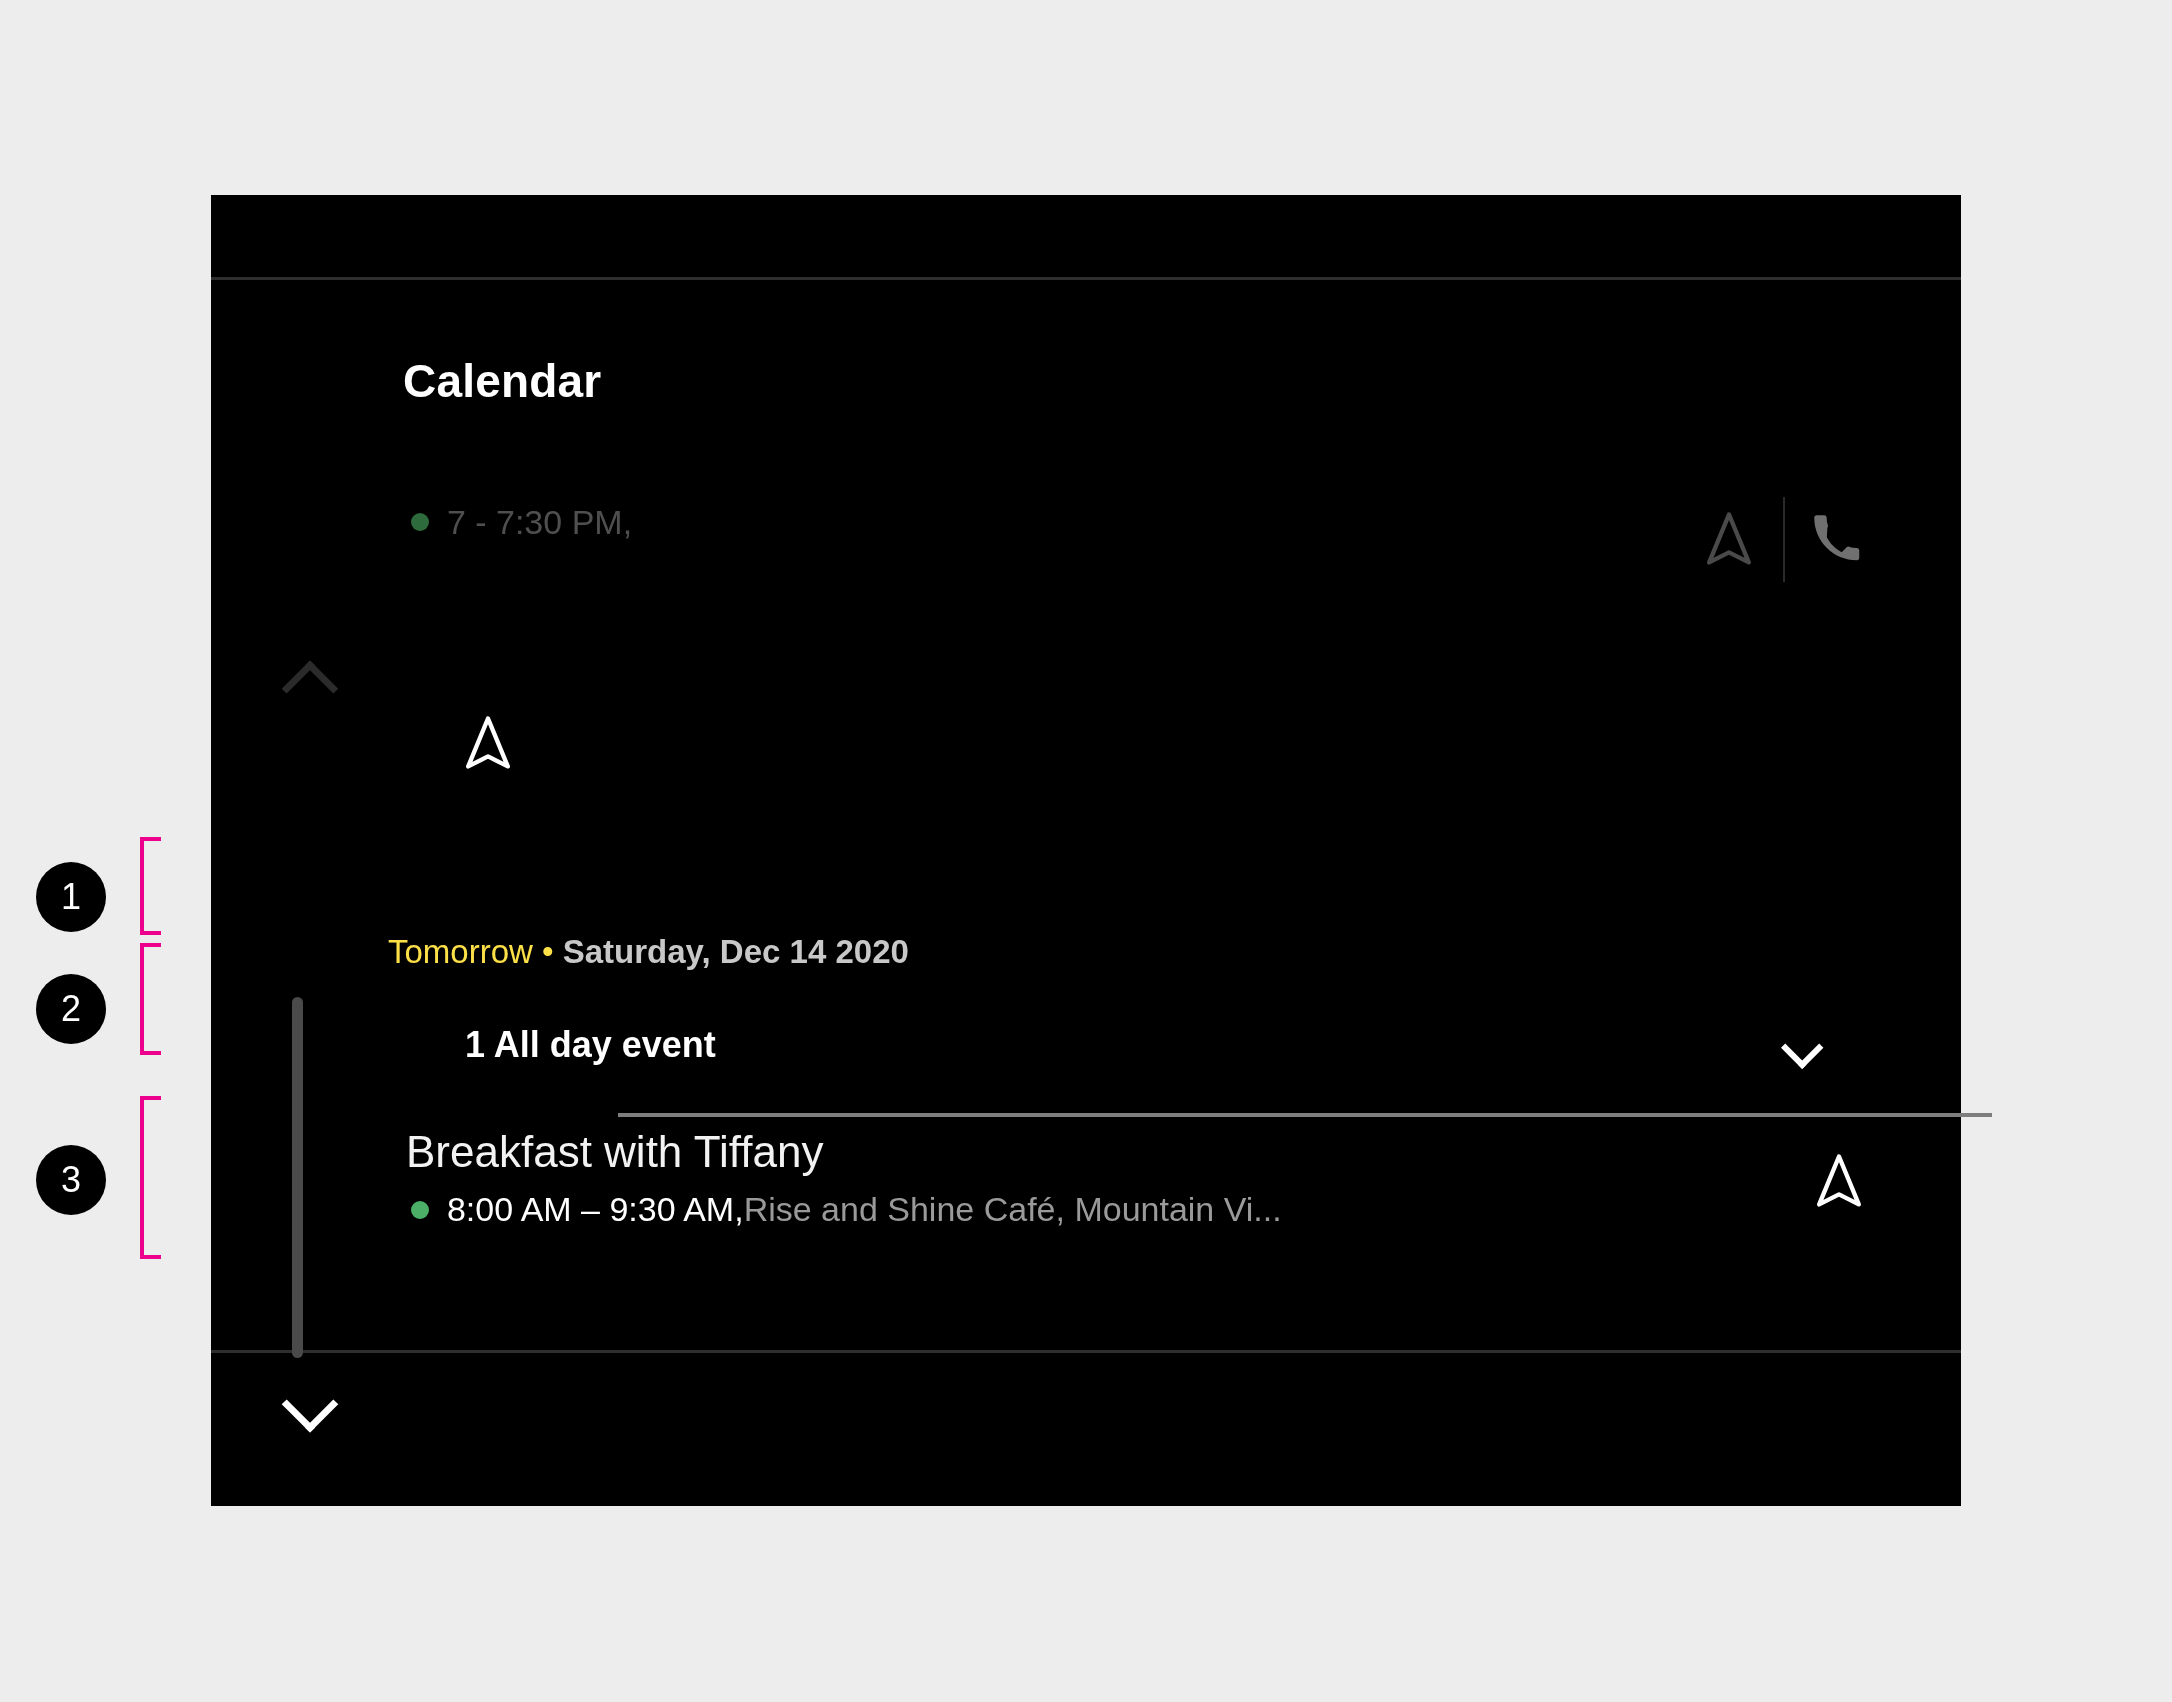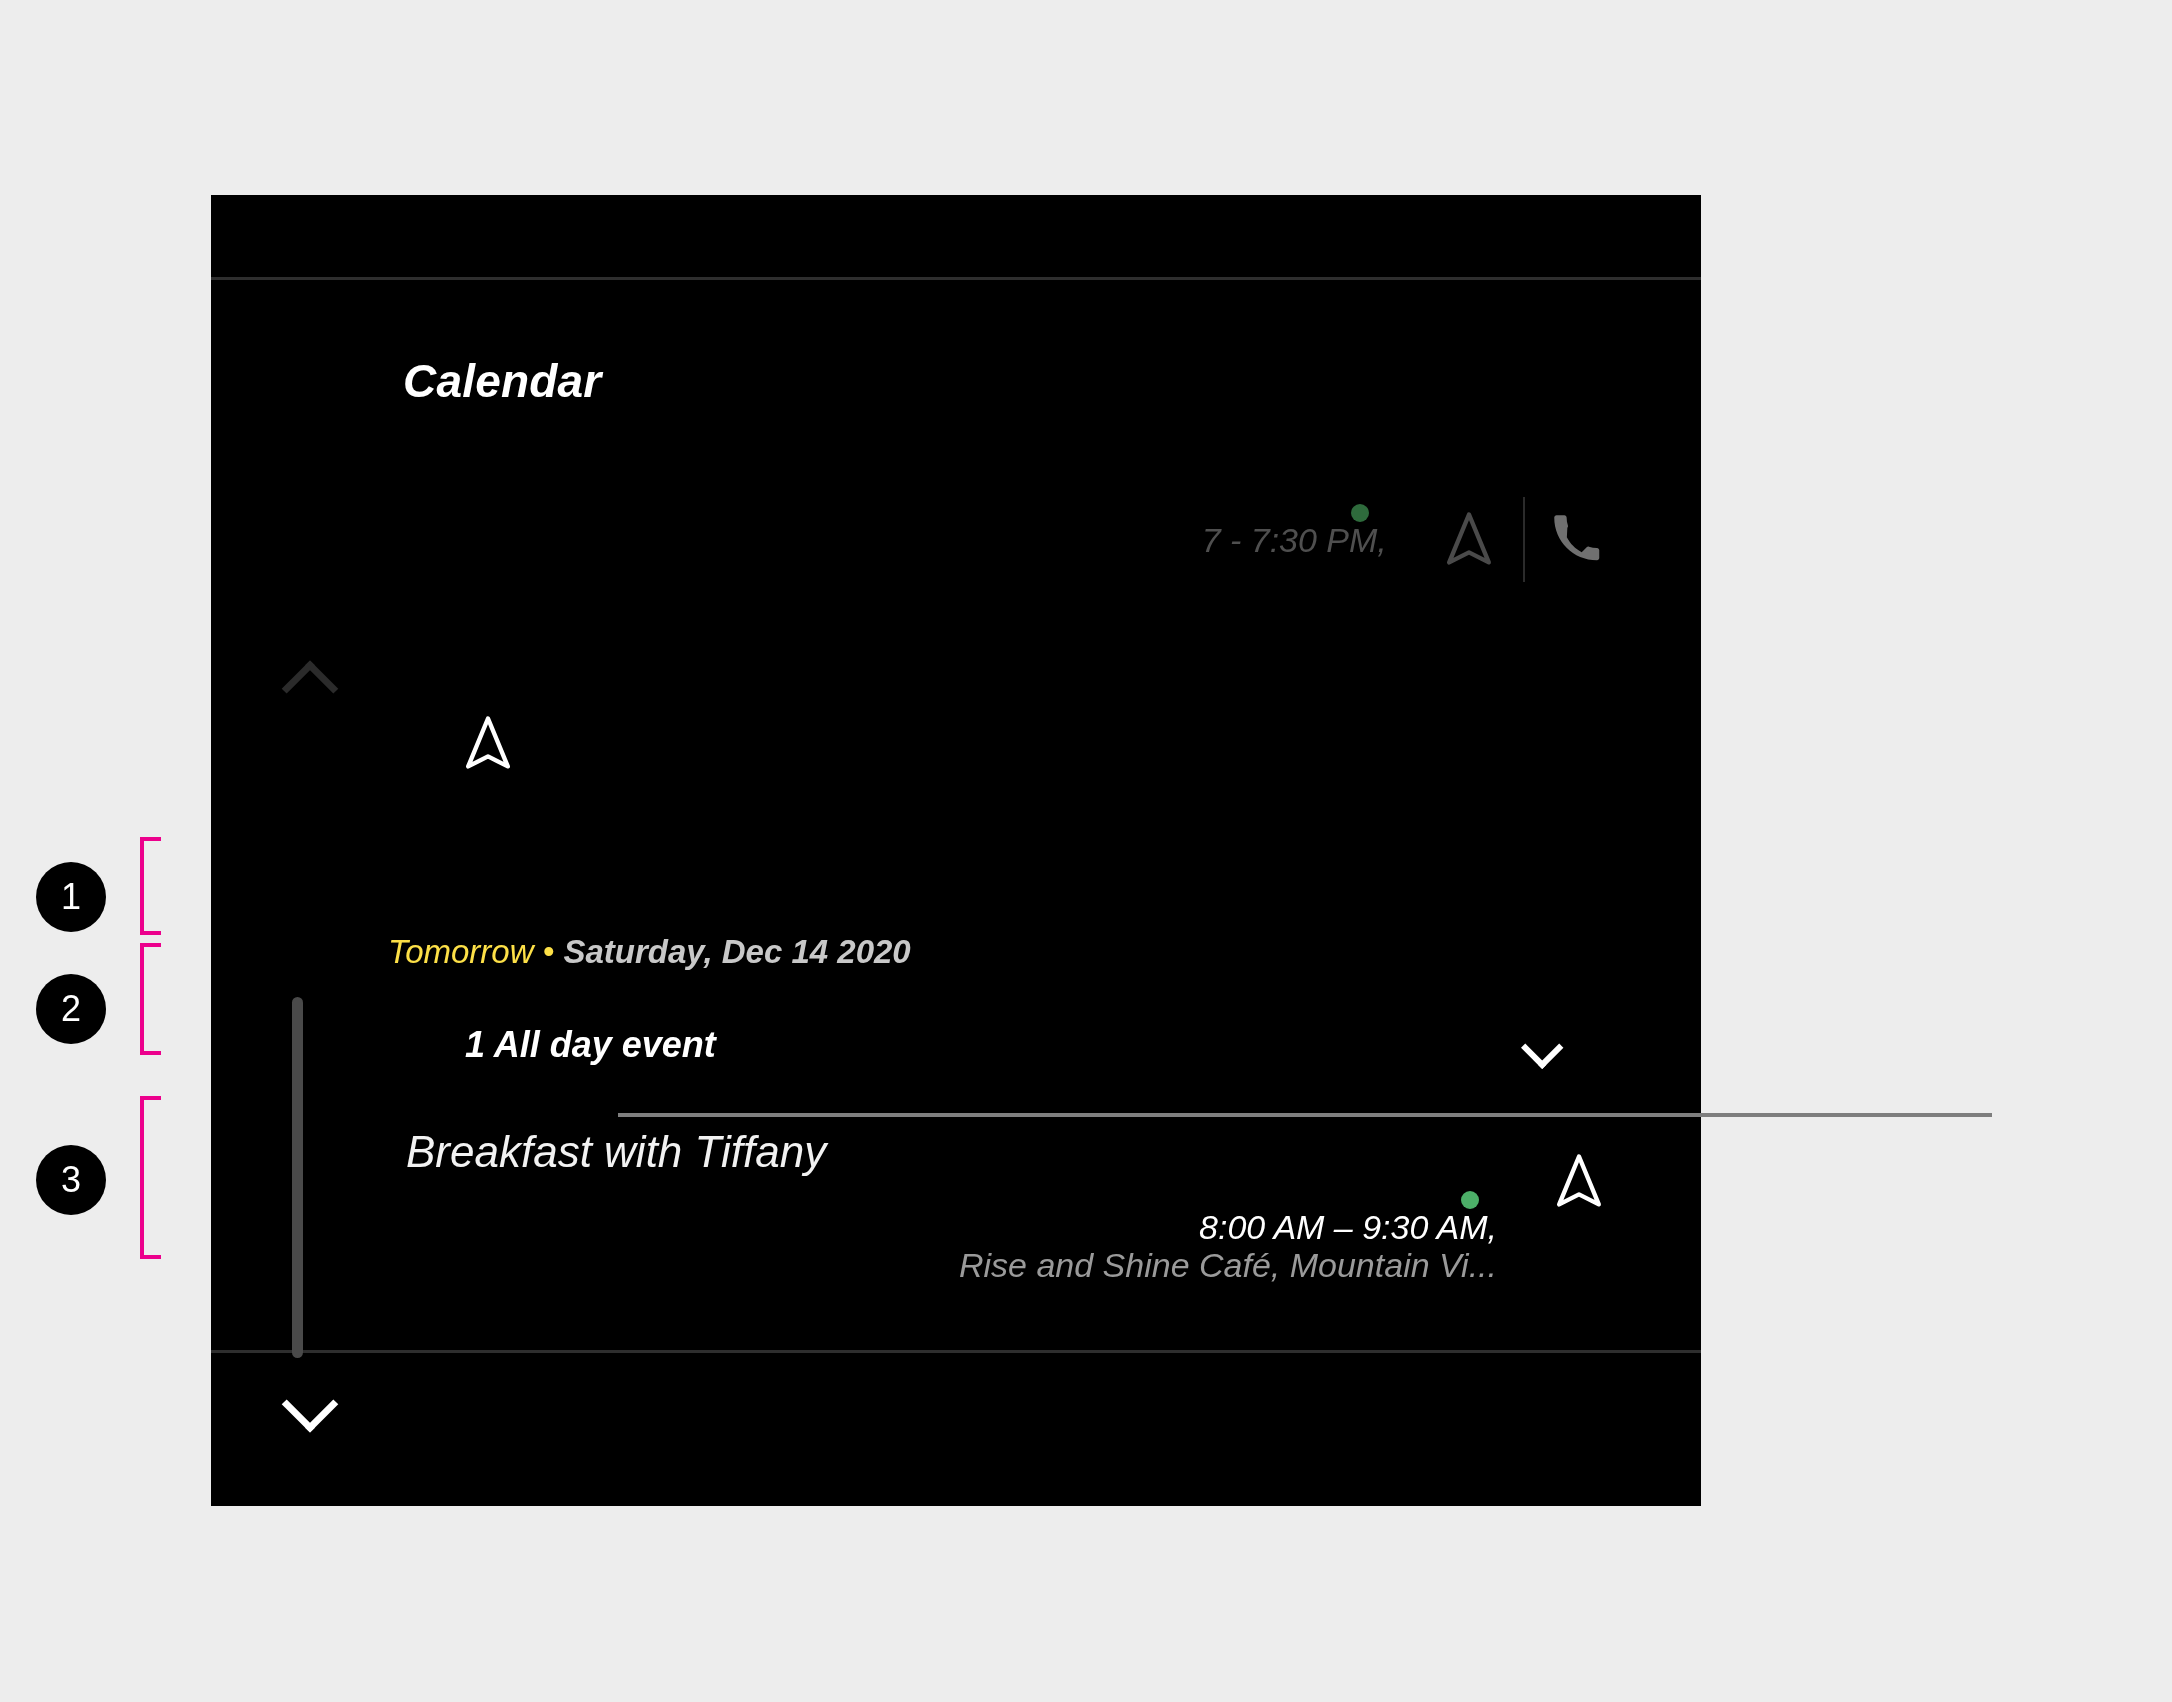--- a/index.html
+++ b/index.html
@@ -41,24 +41,23 @@
     border: 4.1px solid #EC008C;
     border-right: none;
     box-sizing: border-box;
   }
 
   
   .screen {
     position: absolute;
     left: 211px;
     top: 195px;
-    width: 1490px;
+    width: 1750px;
     height: 1311px;
     background: #000000;
-    font-style: italic;
   }
   .screen-topbar {
     position: absolute;
     left: 0; top: 0;
     width: 100%;
     height: 85px;
     background: #000000;
     border-bottom: 3.3px solid #2E2E2E;
     box-sizing: border-box;
   }
@@ -142,25 +141,24 @@
   .event-main { flex: 1 1 auto; min-width: 0; }
   .event-title {
     font-size: 44px;
     color: #F2F2F2;
     line-height: 1.05;
     white-space: nowrap;
   }
   .event-sub {
     margin-top: 16.3px;
     display: flex;
-    align-items: flex-end;
+    align-items: center;
     white-space: nowrap;
     font-size: 34px;
     line-height: 1.1;
-    flex-direction: column;
   }
   .dot {
     width: 18px;
     height: 18px;
     border-radius: 50%;
     background: #4CAF68;
     flex: 0 0 auto;
     margin-right: 18px;
     margin-left: 4.9px;
   }

